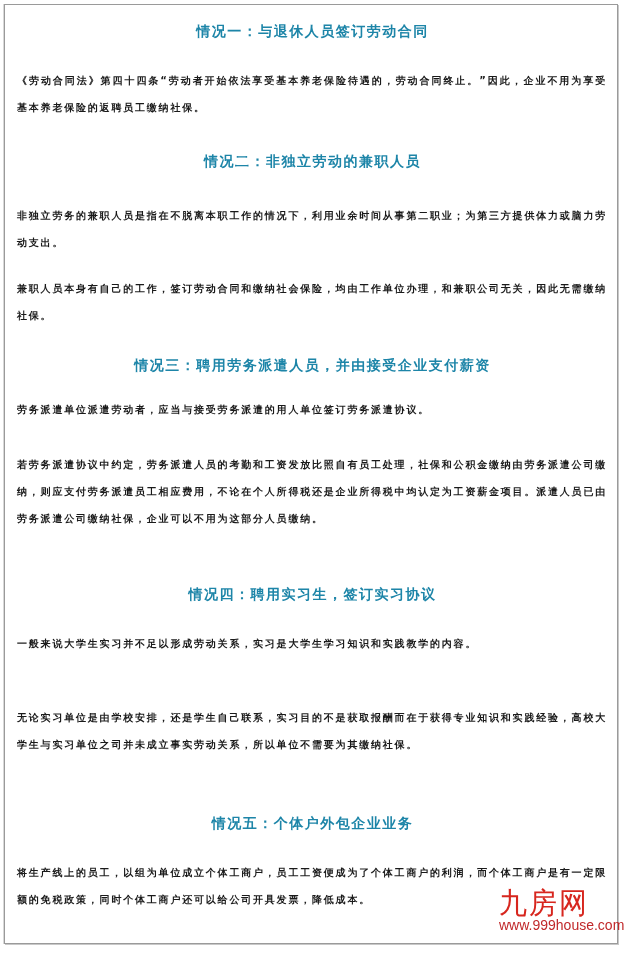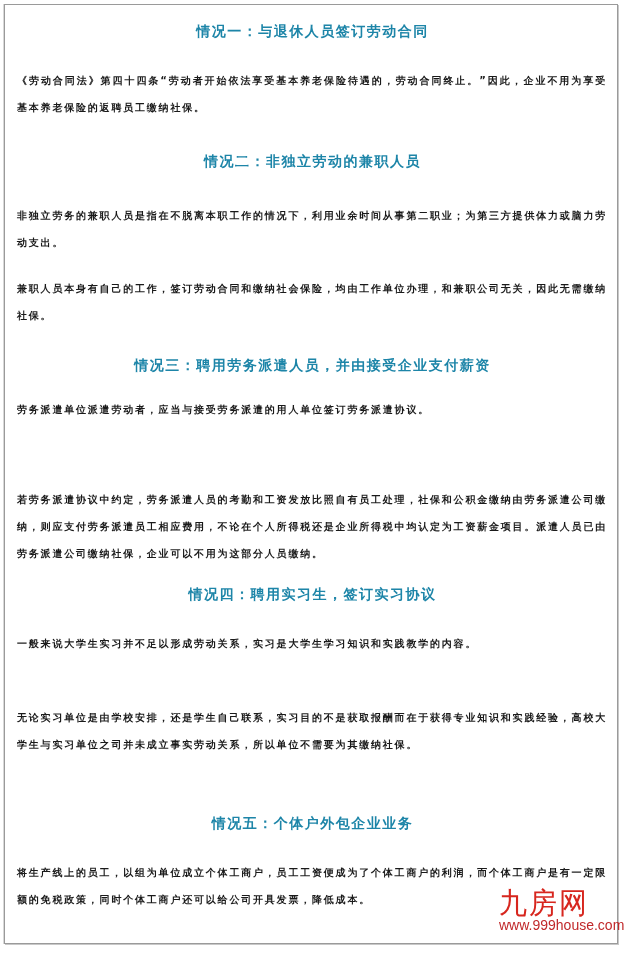--- a/index.html
+++ b/index.html
@@ -88,21 +88,21 @@
   <p class="para">非独立劳务的兼职人员是指在不脱离本职工作的情况下，利用业余时间从事第二职业；为第三方提供体力或脑力劳动支出。</p>
 </div>
 <div class="block" style="top:275px;">
   <p class="para">兼职人员本身有自己的工作，签订劳动合同和缴纳社会保险，均由工作单位办理，和兼职公司无关，因此无需缴纳社保。</p>
 </div>
 
 <div class="title" style="top:355px;">情况三：聘用劳务派遣人员，并由接受企业支付薪资</div>
 <div class="block" style="top:396px;">
   <p class="para">劳务派遣单位派遣劳动者，应当与接受劳务派遣的用人单位签订劳务派遣协议。</p>
 </div>
-<div class="block" style="top:451px;margin-top:35px;">
+<div class="block" style="top:451px;">
   <p class="para">若劳务派遣协议中约定，劳务派遣人员的考勤和工资发放比照自有员工处理，社保和公积金缴纳由劳务派遣公司缴纳，则应支付劳务派遣员工相应费用，不论在个人所得税还是企业所得税中均认定为工资薪金项目。派遣人员已由劳务派遣公司缴纳社保，企业可以不用为这部分人员缴纳。</p>
 </div>
 
 <div class="title" style="top:584px;">情况四：聘用实习生，签订实习协议</div>
 <div class="block" style="top:630px;">
   <p class="para">一般来说大学生实习并不足以形成劳动关系，实习是大学生学习知识和实践教学的内容。</p>
 </div>
 <div class="block" style="top:704px;">
   <p class="para">无论实习单位是由学校安排，还是学生自己联系，实习目的不是获取报酬而在于获得专业知识和实践经验，高校大学生与实习单位之司并未成立事实劳动关系，所以单位不需要为其缴纳社保。</p>
 </div>

